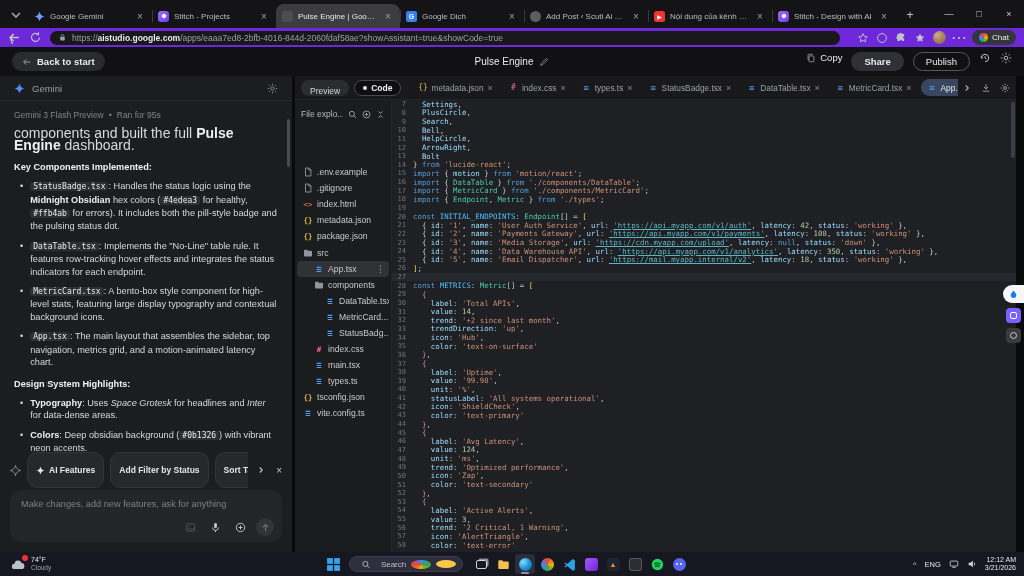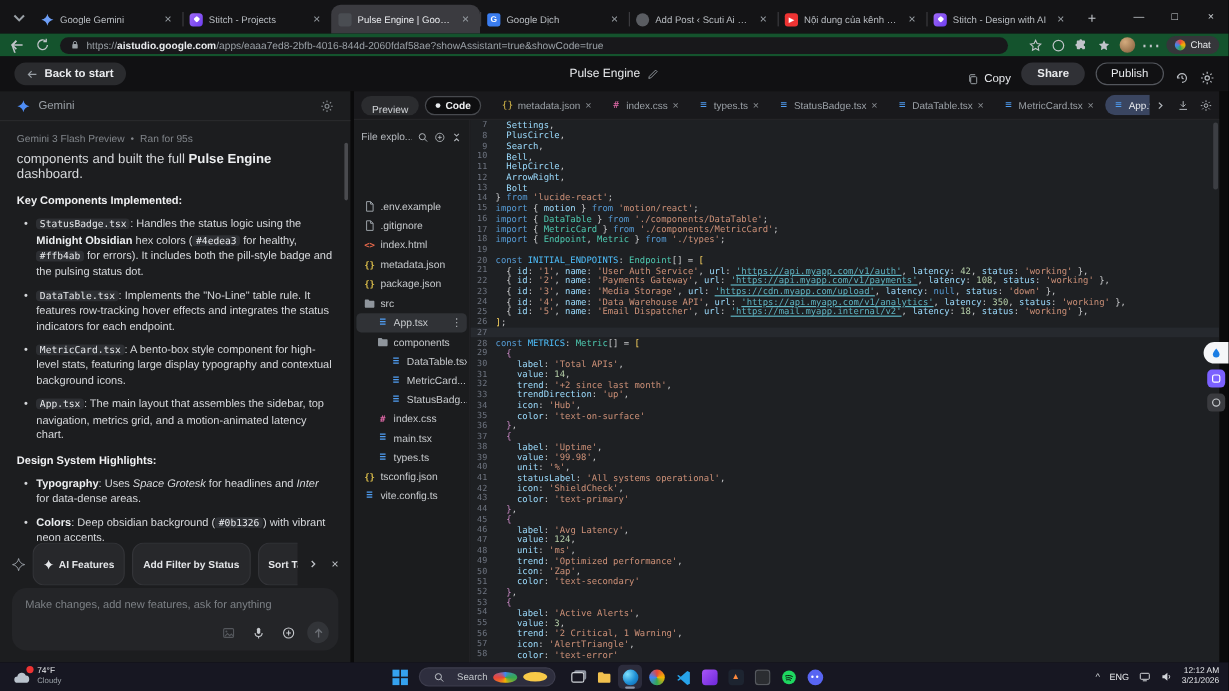--- a/index.html
+++ b/index.html
@@ -21,58 +21,58 @@
 .fav-gemini{color:#6d9ef7}
 .fav-stitch{background:linear-gradient(135deg,#a06af8,#6d3df0);border-radius:3px}
 .fav-stitch::after{content:"";width:4px;height:4px;background:#fff;border-radius:1px;transform:rotate(45deg)}
 .fav-aistudio{background:#4a4d52;border-radius:2px}
 .fav-translate{background:#3a7df0;border-radius:2px;color:#fff;font-size:7px;font-weight:bold}
 .fav-scuti{background:#5a5d62;border-radius:50%}
 .fav-youtube{background:#e33;border-radius:2.5px;color:#fff;font-size:6px}
 #newtab{width:16px;height:16px;margin:0 0 5px 6px;color:#c0c4c9;font-size:12px;display:flex;align-items:center;justify-content:center}
 #win-controls{margin-left:auto;display:flex;height:28px;align-items:center}
 .wc{width:30px;height:28px;display:flex;align-items:center;justify-content:center;color:#c9cdd1;font-size:9px}
-#toolbar{position:absolute;left:0;top:28px;width:1024px;height:19px;background:#14532d;display:flex;align-items:center;padding:0 8px;gap:8px}
+#toolbar{position:absolute;left:0;top:28px;width:1024px;height:19px;background:#6d28d9;display:flex;align-items:center;padding:0 8px;gap:8px}
 .tb-ic{width:13px;height:13px;color:#c0c4c9}
 #urlbar{flex:none;width:790px;height:14px;background:#18181b;border-radius:8px;display:flex;align-items:center;gap:5px;padding:0 8px;overflow:hidden}
 #url-lock{width:9px;height:9px;color:#9aa0a6;flex:none}
 #url-text{font-size:8.5px;color:#9aa0a6;white-space:nowrap}
 #url-text .host{color:#e8eaed;font-weight:bold}
 #toolbar-right{display:flex;align-items:center;gap:7px;margin-left:auto}
 .tbr{width:12px;height:12px;color:#c0c4c9}
 #avatar{width:13px;height:13px;border-radius:50%;background:radial-gradient(circle at 35% 30%,#d4ab7e,#7d5a38)}
 #chat-btn{height:15px;border-radius:8px;background:#35363a;display:flex;align-items:center;gap:4px;padding:0 7px}
 #chat-btn .dot{width:9px;height:9px;border-radius:50%;background:conic-gradient(#e8453c,#f4b400,#34a853,#4285f4,#e8453c)}
 #chat-btn span{font-size:8px;color:#e8eaed}
 
 
 #app-header{position:absolute;left:0;top:47px;width:1024px;height:29px;background:#111113;display:flex;align-items:center;padding:0 12px}
 #back-btn{height:19px;background:#2a2b2e;border-radius:11px;display:flex;align-items:center;gap:5px;padding:0 10px;color:#e8eaed}
 #back-btn .ic{width:10px;height:10px}
 #back-btn span{font-size:9.5px;font-weight:bold}
 #app-title-wrap{position:absolute;left:0;right:0;display:flex;justify-content:center;align-items:center;gap:6px;pointer-events:none}
 #app-title{font-size:10px;color:#e8eaed}
 #title-pencil{width:10px;height:10px;color:#9aa0a6}
-#header-actions{margin-left:auto;display:flex;align-items:flex-end;gap:9px;z-index:2}
+#header-actions{margin-left:auto;display:flex;align-items:flex-start;gap:9px;z-index:2}
 #copy-btn{display:flex;align-items:center;gap:4px;color:#e8eaed}
 #copy-btn .ic{width:10px;height:10px}
 #copy-btn span{font-size:9.5px}
 #share-btn{height:19px;background:#303136;border-radius:11px;display:flex;align-items:center;padding:0 13px;color:#e8eaed;font-size:9.5px;font-weight:bold}
 #publish-btn{height:19px;border:1px solid #53565c;border-radius:11px;display:flex;align-items:center;padding:0 12px;color:#e8eaed;font-size:9.5px}
 #history-btn,#settings-btn{width:12px;height:12px;color:#b8bcc1}
 
 
 #assistant{position:absolute;left:0;top:76px;width:292px;height:476px;background:#1c1d1f;display:flex;flex-direction:column}
 #assist-head{height:25px;flex:none;display:flex;align-items:center;padding:0 14px;border-bottom:1px solid #28292b}
 #assist-head .spark{width:11px;height:11px;color:#4e8df6;margin-right:7px}
 #assist-brand{font-size:9.5px;color:#9aa0a6}
 #assist-tune{margin-left:auto;width:11px;height:11px;color:#8a8f94}
 #chat-scroll{flex:1;overflow:hidden;padding:9px 14px 0;position:relative}
 #chat-meta{font-size:8.5px;color:#80858a;margin-bottom:7px;display:flex;gap:5px}
-.msg-p{font-size:11px;line-height:12.4px;color:#d7d9dc;margin-bottom:7px}
+.msg-p{font-size:14px;line-height:12.4px;color:#d7d9dc;margin-bottom:7px}
 .msg-h{font-size:9.2px;line-height:12.4px;color:#f0f1f3;font-weight:bold;margin:9px 0 7px}
 .msg-li{display:flex;gap:7px;margin:0 0 7px 6px}
 .bullet{color:#d7d9dc;font-size:9.2px;line-height:12.4px}
 .msg-li-t{font-size:9.2px;line-height:12.4px;color:#d7d9dc}
 .seg-b{font-weight:bold;color:#eceef0}
 .seg-i{font-style:italic}
 .seg-c{font-family:"DejaVu Sans Mono",monospace;font-size:8px;background:#2d2f33;border-radius:3px;padding:0 3px;color:#e8eaed}
 #chat-scrollbar{position:absolute;right:2px;top:18px;width:3px;height:48px;border-radius:2px;background:#4a4b4f}
 #chips-row{flex:none;height:28px;display:flex;align-items:center;gap:6px;padding:0 10px}
 #sugg-ic{width:11px;height:11px;color:#9aa0a6;flex:none}

